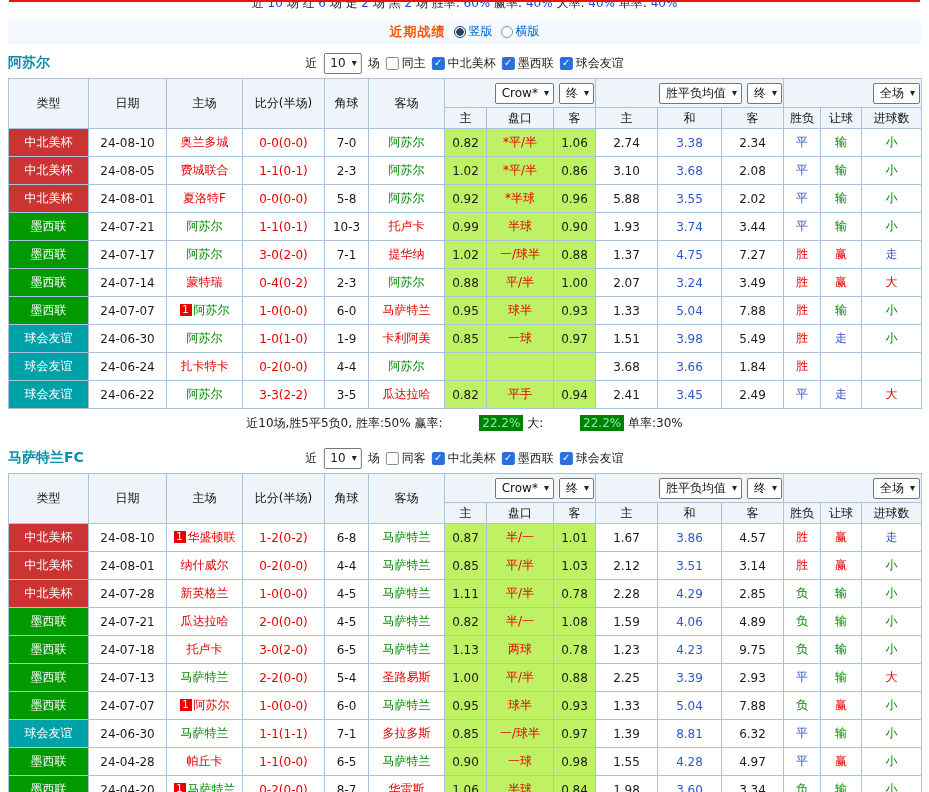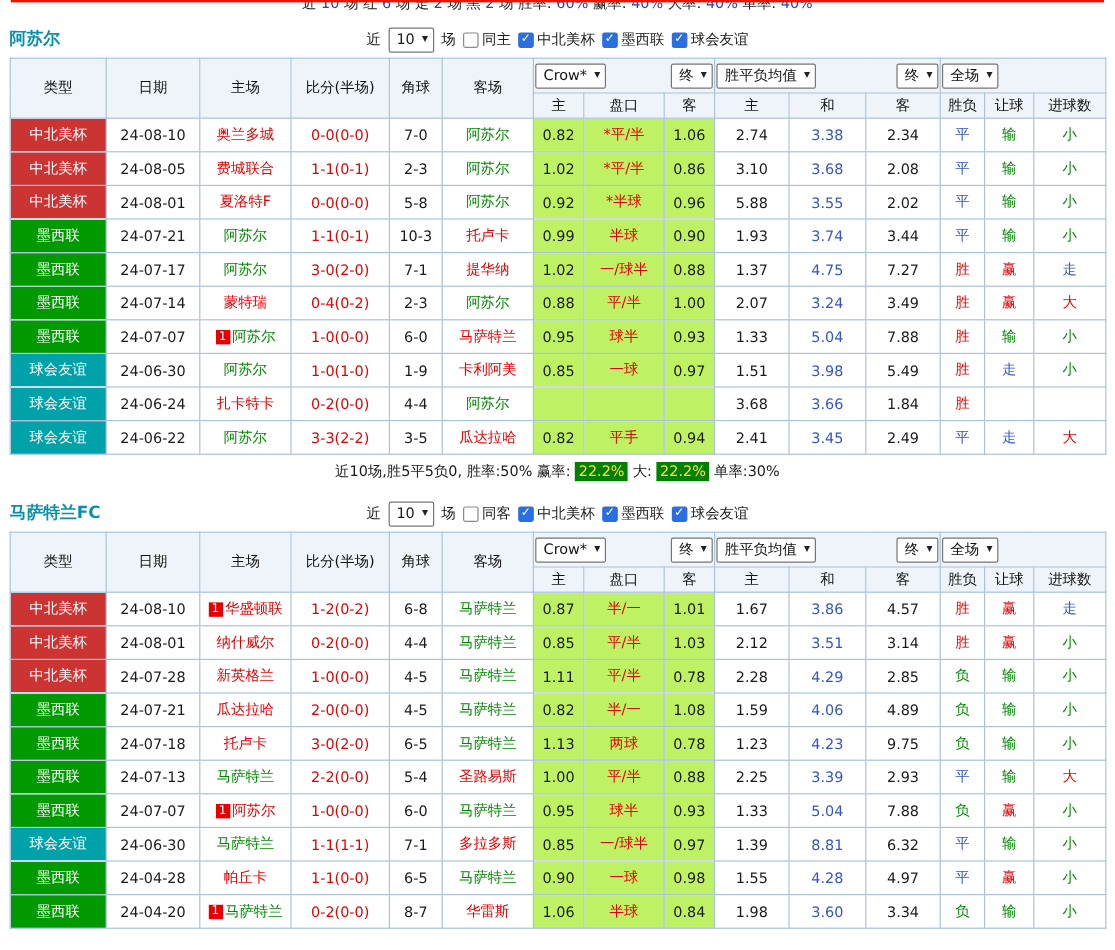--- a/index.html
+++ b/index.html
@@ -36,47 +36,58 @@
             background:#fff; padding:2px 4px 2px 6px; line-height:1.25; cursor:pointer; }
   .select::after { content:"▾"; margin-left:6px; font-size:10px; color:#222; }
 
   table { border-collapse:collapse; table-layout:fixed; width:913px; }
   th, td { border:1px solid #a9c3db; text-align:center; font-size:12px;
            padding:0 1px; white-space:nowrap; overflow:hidden; }
   thead th { background:#eef4fa; font-weight:normal; color:#111; }
   tr.h1 th { height:29px; }
   tr.h2 th { height:21px; }
   tbody td { height:28px; background:#fff; }
-  .ctrl { display:flex; align-items:center; justify-content:space-between; gap:5px; }
+  .ctrl { display:flex; align-items:center; justify-content:flex-end; gap:5px; }
 
   td.ty { color:#fff; }
   .ty-red { background:#cc3333; }
   .ty-green { background:#009900; }
   .ty-teal { background:#00a2aa; }
   td.cream { background:#bef264; }
   .c-red { color:#e60000; }
   .c-green { color:#008a00; }
   .c-blue { color:#3355cc; }
   .mk { display:inline-block; width:12px; height:12px; margin-right:2px; background:#e60000;
         color:#fff; font-size:10px; line-height:12px; vertical-align:1px; }
 
   .summary { text-align:center; padding:6px 0 7px; }
-  .seg-hl { background:#008000; color:#fde047; padding:1px 3px; }
+  .seg-hl { background:#008000; color:#86efac; padding:1px 3px;margin-left:33px; }
   .seg-blue { color:#2244cc; }
 </style>
 </head>
 <body>
 
 <div class="page">
 
   <div class="top-clip">
     <div class="top-rule"></div>
     <div class="top-line"><span>近 </span><span class="seg-blue">10</span><span> 场 红 </span><span class="seg-blue">6</span><span> 场 走 </span><span class="seg-blue">2</span><span> 场 黑 </span><span class="seg-blue">2</span><span> 场  胜率: </span><span class="seg-blue">60%</span><span> 赢率: </span><span class="seg-blue">40%</span><span> 大率: </span><span class="seg-blue">40%</span><span> 单率: </span><span class="seg-blue">40%</span></div>
   </div>
 
+  <div class="title-bar">
+    <span class="title">近期战绩</span>
+    <label class="radio">
+      <span class="dot filled"></span>
+      <span>竖版</span>
+    </label>
+    <label class="radio">
+      <span class="dot"></span>
+      <span>横版</span>
+    </label>
+  </div>
 
   <section class="team">
     <div class="team-bar">
       <span class="team-name">阿苏尔</span>
       <div class="filters">
         <span>近</span>
         <span class="select">
             <span>10</span>
           </span>
         <span>场</span>

